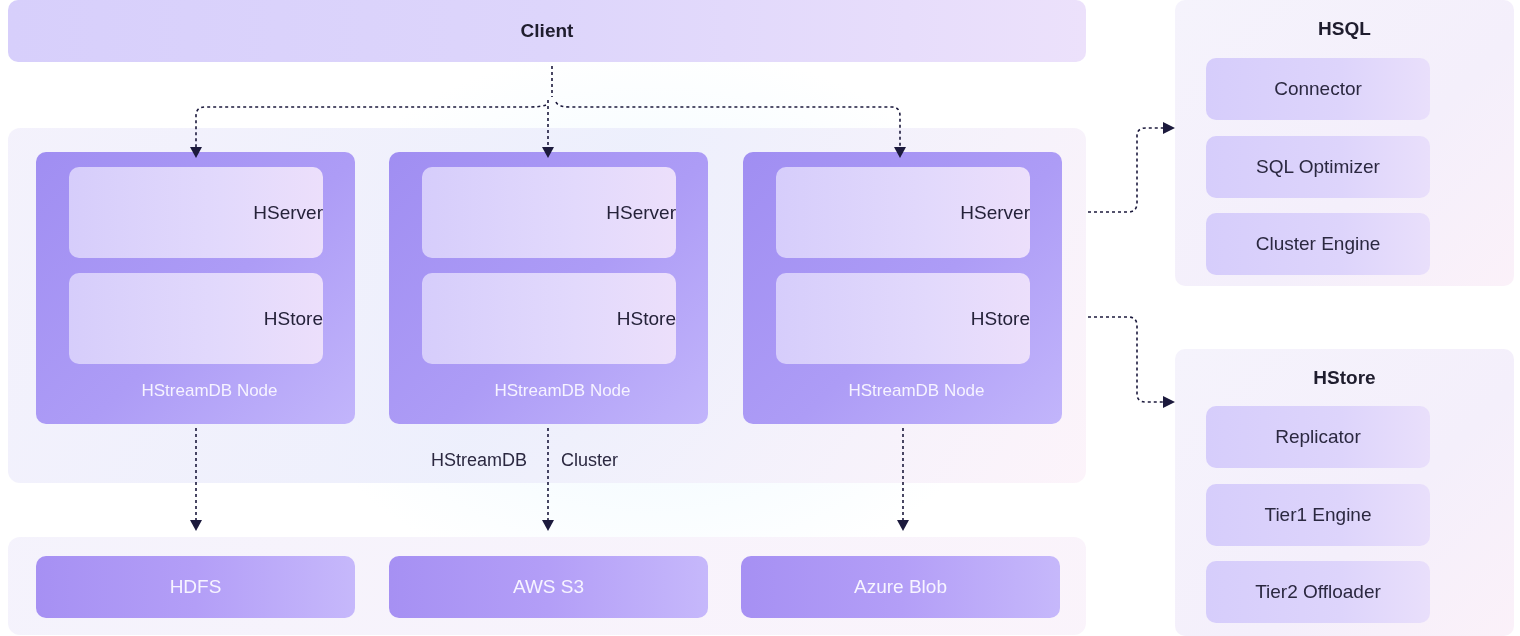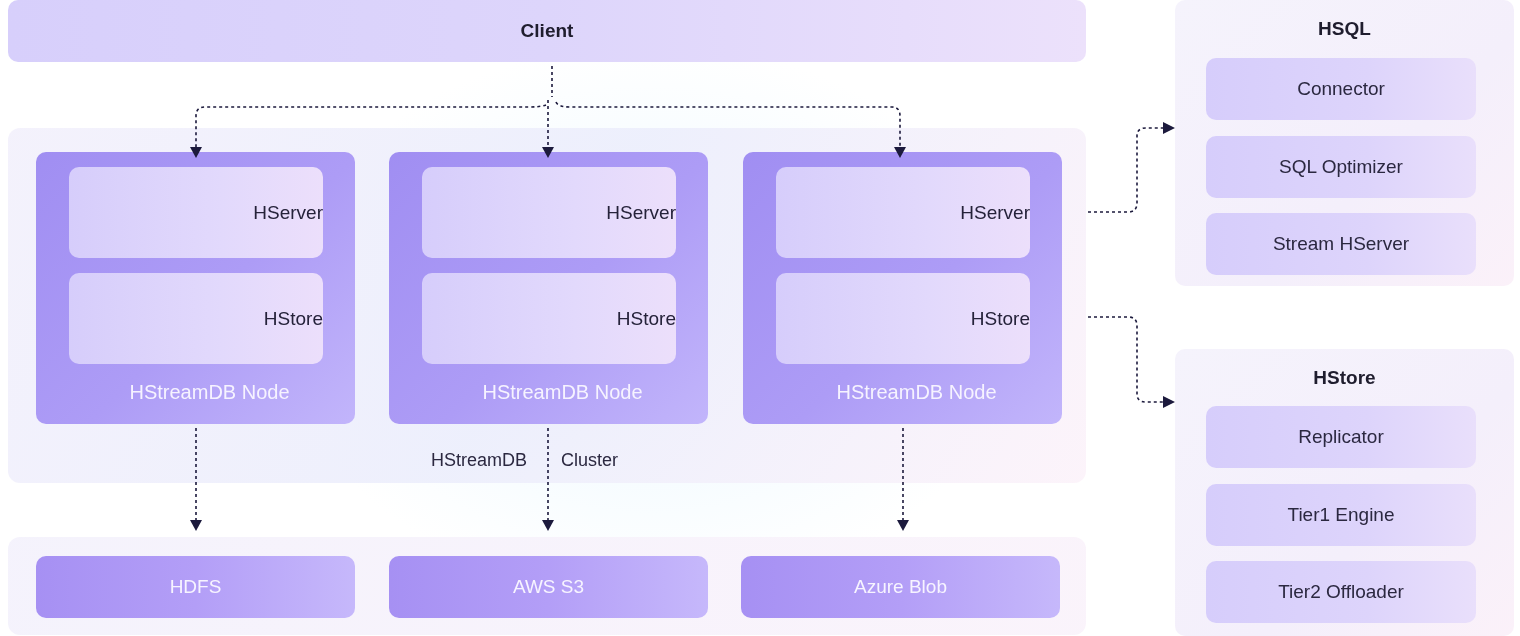--- a/index.html
+++ b/index.html
@@ -35,21 +35,21 @@
     position: absolute; left: 33px; width: 254px; height: 91px;
     border-radius: 10px;
     background: linear-gradient(90deg, #d6cdfb 0%, #e2d9fc 60%, #ecdffb 100%);
     display: flex; align-items: center; justify-content: flex-end;
     font-size: 19px; color: #25223a;
   }
   .node .inner.srv { top: 15px; }
   .node .inner.sto { top: 121px; }
   .node .label {
     position: absolute; left: 16px; right: 0; top: 229px; text-align: center;
-    font-size: 20px; color: #f6f3ff; margin-left: 12px;
+    font-size: 17px; color: #f6f3ff; margin-left: 12px;
   }
   .cluster-label {
     position: absolute; top: 450px; font-size: 18px; color: #2b2840;
   }
   .storage-row {
     position: absolute; left: 8px; top: 537px; width: 1078px; height: 98px;
     border-radius: 12px;
     background: linear-gradient(90deg, rgba(244,242,252,0.95) 0%, rgba(250,243,251,0.95) 100%);
   }
   .store {
@@ -60,21 +60,21 @@
   }
   .panel {
     position: absolute; left: 1175px; width: 339px; border-radius: 10px;
     background: linear-gradient(135deg, #f5f3fc 0%, #f4effb 60%, #fbf1f9 100%);
   }
   .panel .ptitle {
     position: absolute; left: 0; right: 0; text-align: center;
     font-size: 19px; font-weight: bold; color: #1f1d2e;
   }
   .panel .item {
-    position: absolute; left: 31px; width: 270px; height: 62px; border-radius: 10px;
+    position: absolute; left: 31px; width: 224px; height: 62px; border-radius: 10px;
     background: linear-gradient(90deg, #d6cdfb 0%, #ddd4fb 60%, #e9dffb 100%);
     display: flex; align-items: center; justify-content: center;
     font-size: 19px; color: #2b2840;
   }
   svg.arrows { position: absolute; left: 0; top: 0; pointer-events: none; }
 </style>
 </head>
 <body>
 
 <div class="glow"></div>
@@ -131,21 +131,21 @@
 
 <div class="panel" style="top:0; height:286px;">
   <div class="ptitle" style="top:18px;">HSQL</div>
   <div class="item" style="top:58px;">
       <span>Connector</span>
     </div>
   <div class="item" style="top:136px;">
       <span>SQL Optimizer</span>
     </div>
   <div class="item" style="top:213px;">
-      <span>Stream HServer</span>
+      <span>Cluster Engine</span>
     </div>
 </div>
 
 <div class="panel" style="top:349px; height:287px;">
   <div class="ptitle" style="top:18px;">HStore</div>
   <div class="item" style="top:57px;">
       <span>Replicator</span>
     </div>
   <div class="item" style="top:135px;">
       <span>Tier1 Engine</span>

